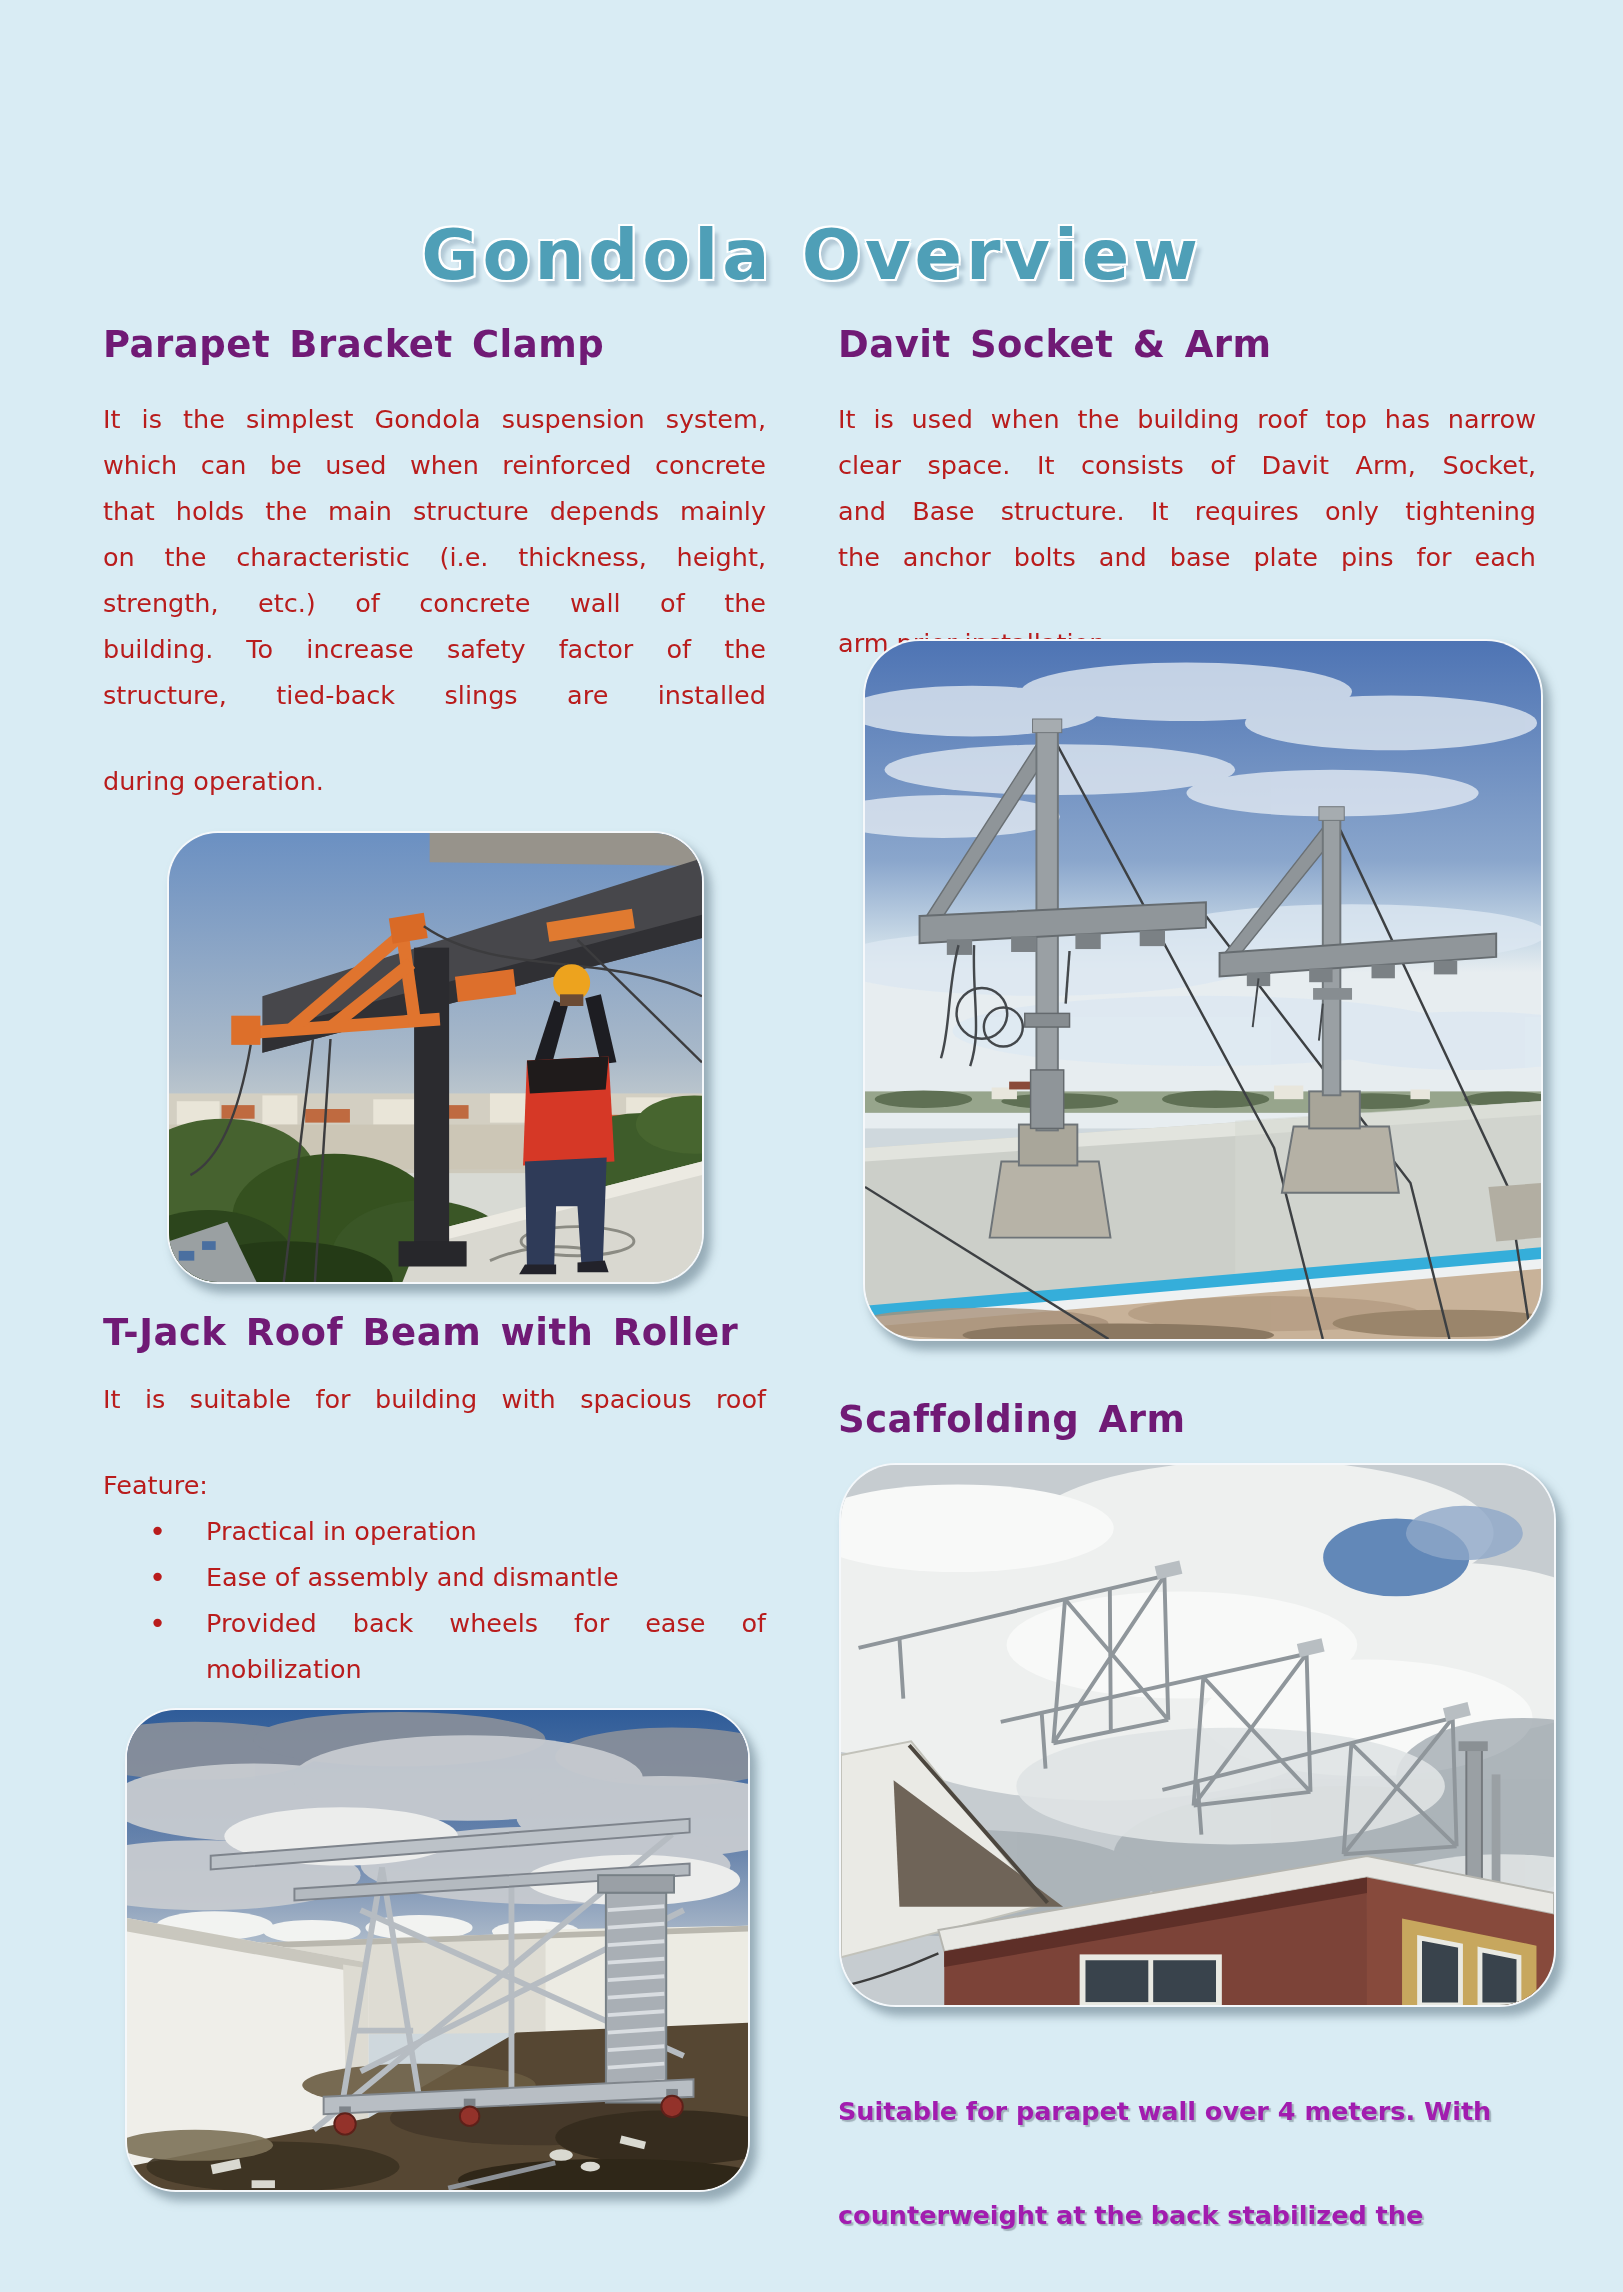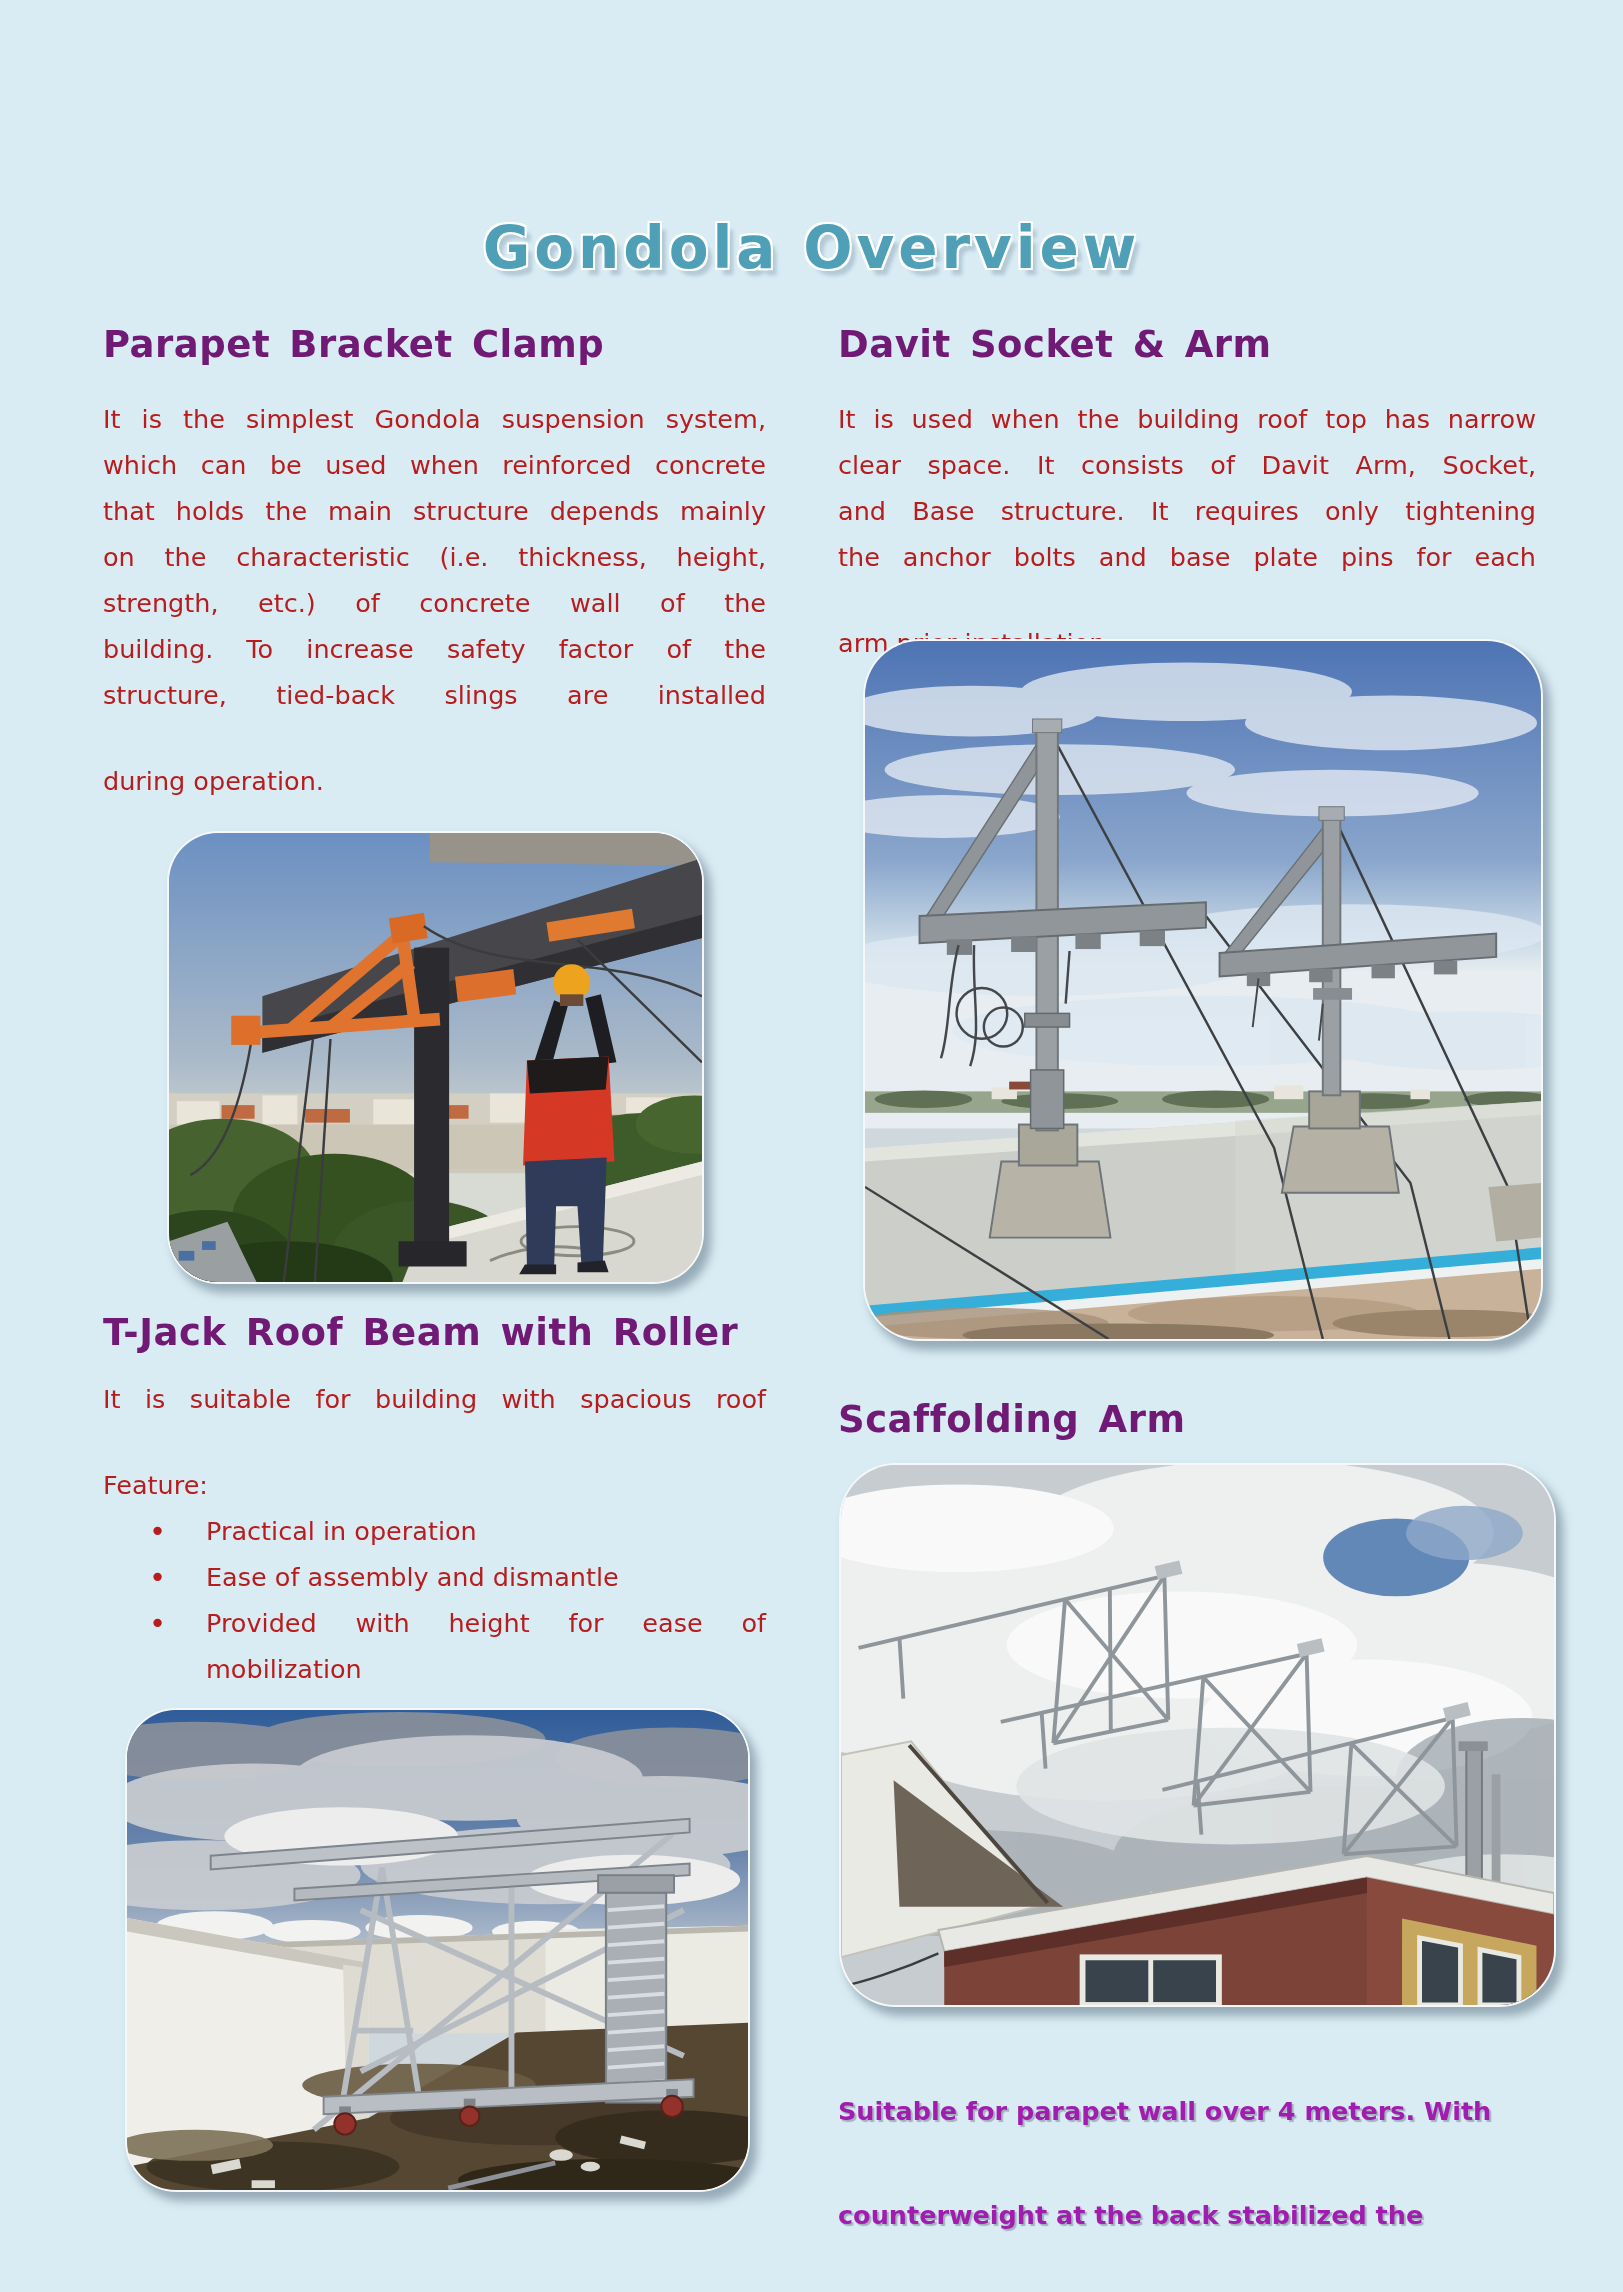--- a/index.html
+++ b/index.html
@@ -1,19 +1,19 @@
 <!DOCTYPE html>
 <html><head>
 <meta charset="utf-8">
 <style>
   html,body{margin:0;padding:0;background:#d9ecf4;}
   .page{position:relative;width:1623px;height:2293px;background:#d9ecf4;overflow:hidden;
         font-family:"DejaVu Sans",sans-serif;color:#191919;}
   .title{position:absolute;top:214px;left:0;width:100%;margin:0;text-align:center;
-         font-size:58px;font-weight:bold;letter-spacing:3.9px;color:#4f9fb7;
+         font-size:70px;font-weight:bold;letter-spacing:3.9px;color:#4f9fb7;
          text-shadow:-2px -2px 0 #ffffff,2px -2px 0 #ffffff,-2px 2px 0 #ffffff,2px 2px 0 #ffffff,5.9px 6.9px 3.9px #b3c9d6;}
   .heading{position:absolute;margin:0;font-size:37px;font-weight:bold;letter-spacing:0.5px;
            word-spacing:5.9px;color:#701a75;}
   .para{position:absolute;font-size:25.5px;line-height:46px;color:#b91c1c;}
   .jline{text-align:justify;text-align-last:justify;}
   .lline{text-align:left;text-align-last:left;margin-top:40px;}
   .feature-list{list-style:none;margin:0;padding:0 0 0 103px;}
   .feature-list li{position:relative;text-align:justify;text-align-last:left;}
   .feature-list li::before{content:"\2022";position:absolute;left:-57px;top:0;font-size:29px;}
   .photo{position:absolute;margin:0;border-radius:51px;overflow:hidden;box-sizing:border-box;
@@ -246,21 +246,21 @@
     </svg>
   </figure>
 
   <h2 class="heading" id="h-tjack">T-Jack Roof Beam with Roller</h2>
   <div class="para" id="p-tjack">
     <div class="jline">It is suitable for building with spacious roof</div>
     <div class="lline">Feature:</div>
     <ul class="feature-list">
       <li>Practical in operation</li>
       <li>Ease of assembly and dismantle</li>
-      <li>Provided with height for ease of mobilization</li>
+      <li>Provided back wheels for ease of mobilization</li>
     </ul>
   </div>
 
   <figure class="photo" id="photo-tjack">
     <svg viewBox="0 0 638 494" preserveAspectRatio="none">
       <defs>
         <linearGradient id="p3sky" x1="0" x2="0" y1="0" y2="1">
           <stop offset="0" stop-color="#2f5c99"></stop>
             <stop offset="0.55" stop-color="#6c87ae"></stop>
             <stop offset="1" stop-color="#c3ccd4"></stop>

